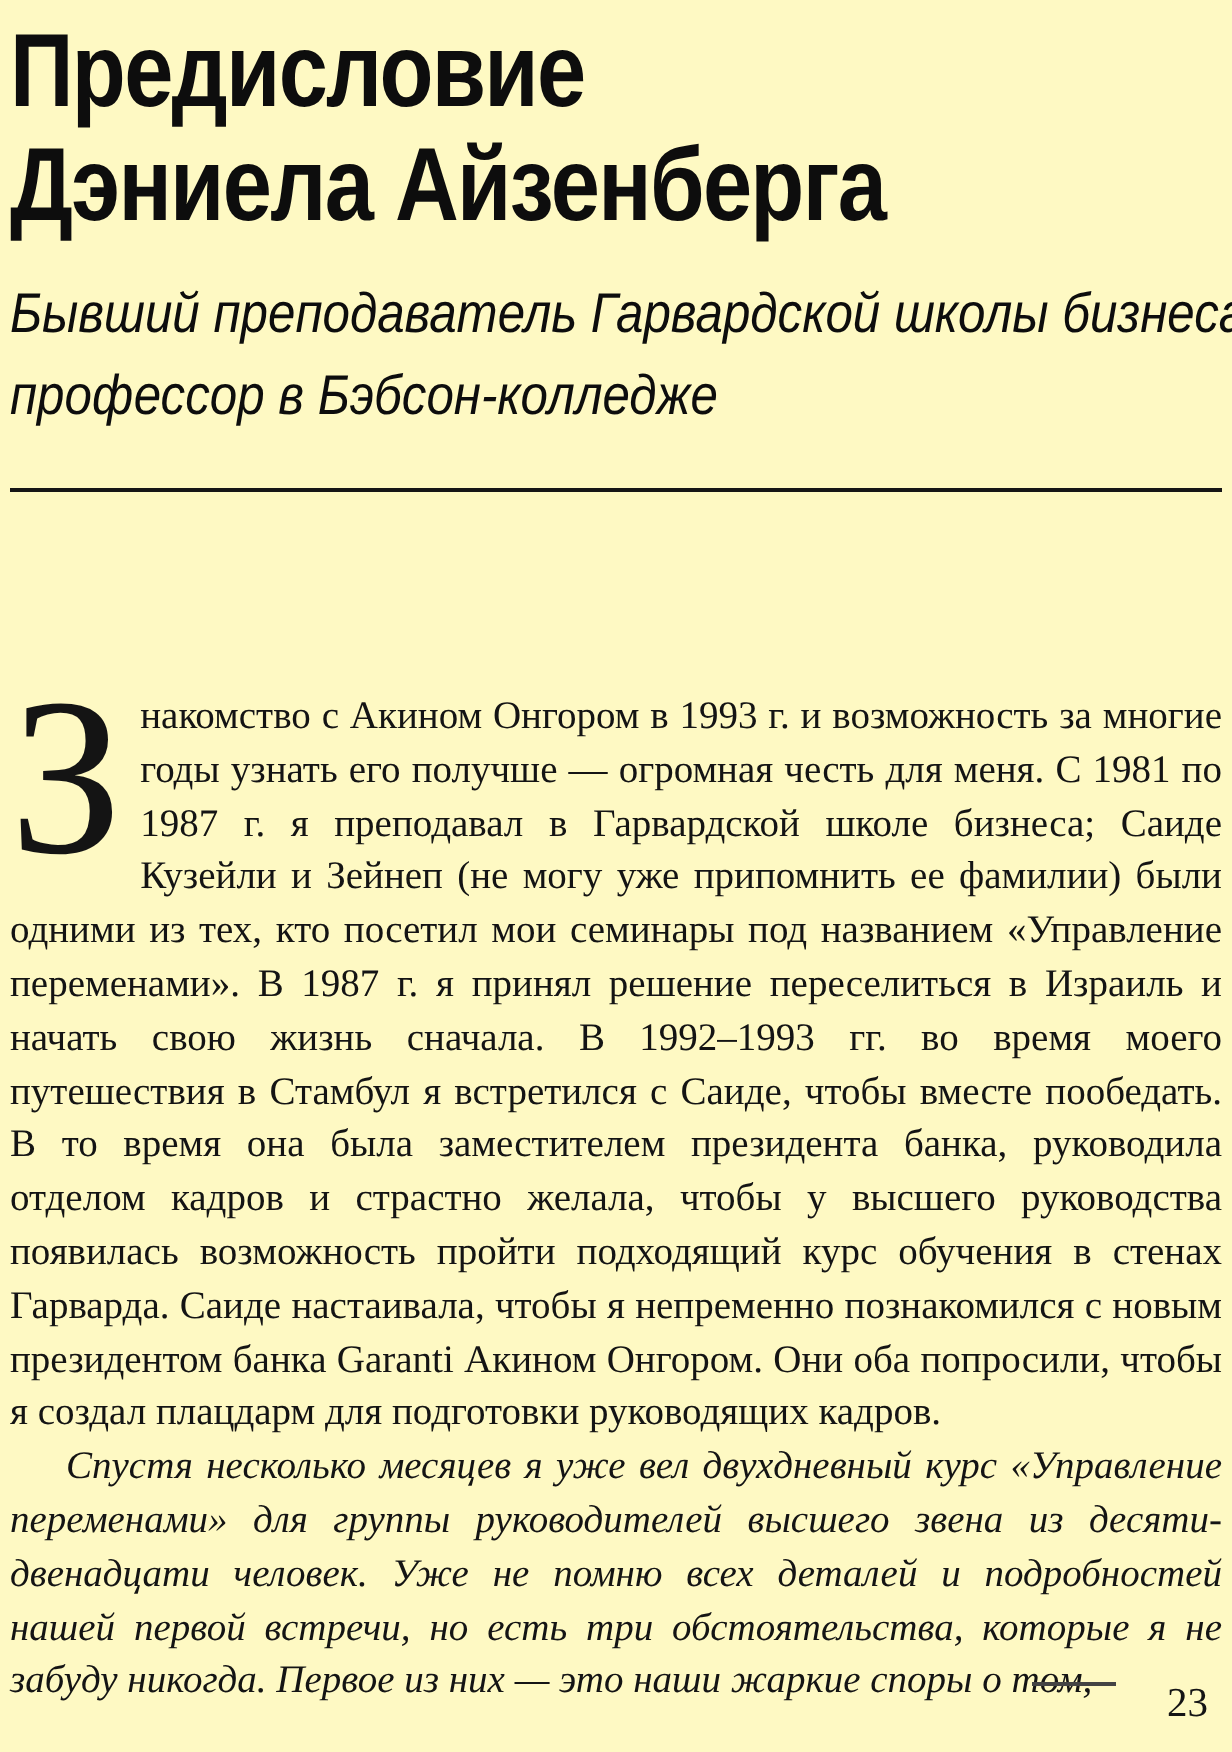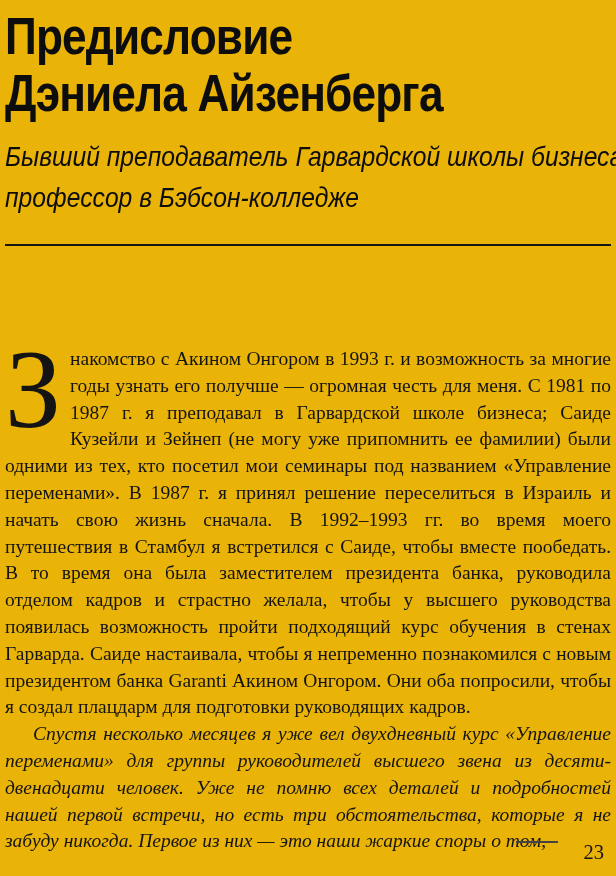--- a/index.html
+++ b/index.html
@@ -2,21 +2,21 @@
 <html lang="ru"><head>
 <meta charset="utf-8">
 <style>
   * { margin: 0; padding: 0; box-sizing: border-box; }
   html, body { background: #e8e8e8; }
   .page {
     position: relative;
     width: 616px;
     height: 876px;
     margin: 0 auto;
-    background: #eab308;
+    background: #fef9c3;
     color: #111111;
     overflow: hidden;
     padding: 8px 5px 0 5px;
     font-family: "Liberation Serif", serif;
   }
 
   
   .title-line {
     font-family: "Liberation Sans", sans-serif;
     font-weight: 700;

